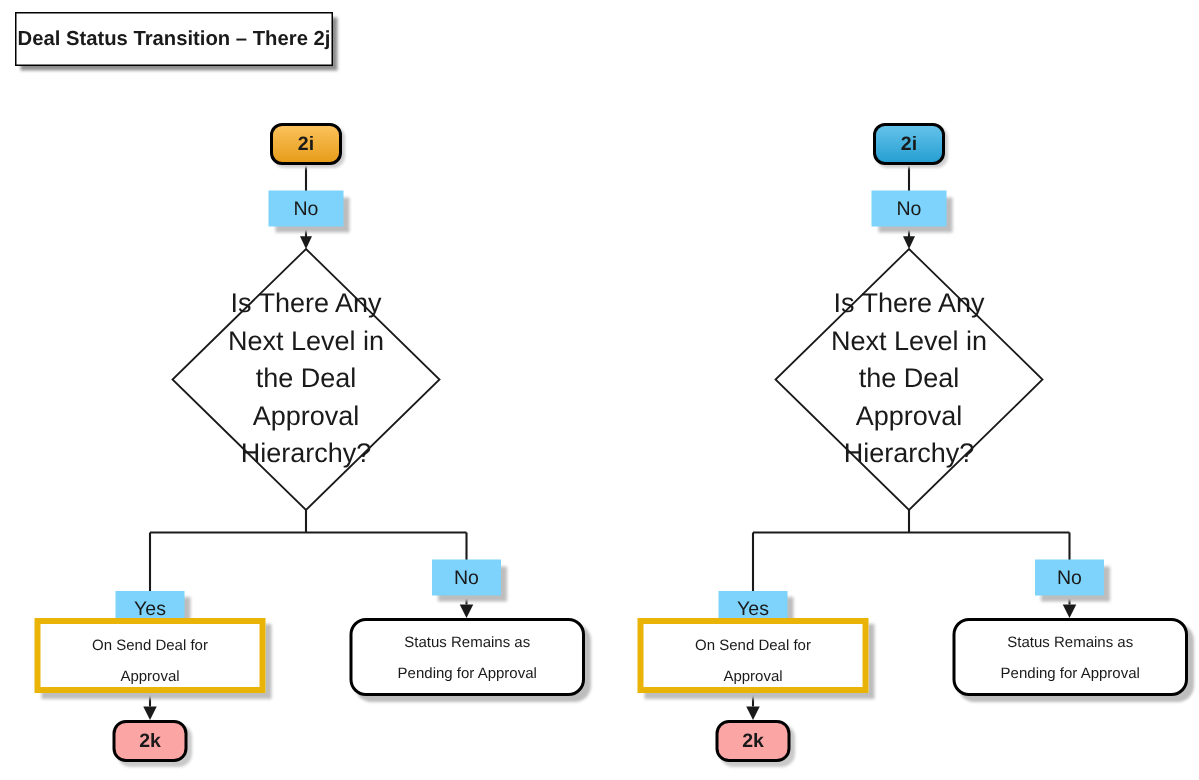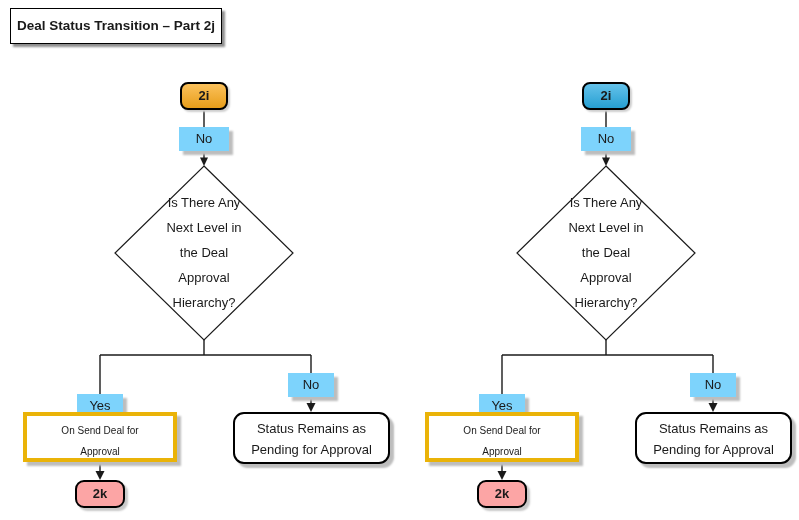--- a/index.html
+++ b/index.html
@@ -26,38 +26,38 @@
   }
   .edge-label{
     background:#7dd3fc;box-shadow:4px 4px 2px #bdbdbd;
     font-size:13px;line-height:24px;height:24px;
   }
   .lbl-top{left:179px;top:127px;width:50px;}
   .lbl-yes{left:77px;top:394px;width:46px;}
   .lbl-no{left:288px;top:373px;width:46px;}
   .diamond-text{
     left:139px;top:190px;width:130px;
-    font-size:13px;line-height:25px;
+    font-size:18px;line-height:25px;
   }
   .action-box{
     left:23px;top:412px;width:154px;height:50px;
     background:#fff;border:4px solid #eab308;box-shadow:4px 4px 2px #bdbdbd;
     font-size:10px;line-height:21px;padding-top:4px;
   }
   .next-node{
     left:75px;top:480px;width:50px;height:28px;
     background:#fca5a5;border:2px solid #000;border-radius:9px;
     font-weight:bold;font-size:13px;line-height:24px;
     box-shadow:3px 3px 2px #c9c9c9;
   }
   .result-box{
     left:233px;top:412px;width:157px;height:52px;
     background:#fff;border:2px solid #000;border-radius:11px;
     box-shadow:4px 4px 2px #bdbdbd;
-    font-size:13px;line-height:21px;padding-top:4px;
+    font-size:10px;line-height:21px;padding-top:4px;
   }
   .wire{stroke:#1a1a1a;stroke-width:1.4;fill:none;}
   .arrowhead{fill:#1a1a1a;stroke:none;}
   .diamond{fill:#ffffff;stroke:#1a1a1a;stroke-width:1.2;}
 </style>
 </head>
 <body>
 
 <div id="page">
 
@@ -83,21 +83,21 @@
       <line class="wire" x1="100" y1="355" x2="311" y2="355"></line>
       <line class="wire" x1="100" y1="355" x2="100" y2="403"></line>
       <polygon class="arrowhead" points="95.5,403 104.5,403 100,412"></polygon>
       <line class="wire" x1="311" y1="355" x2="311" y2="403"></line>
       <polygon class="arrowhead" points="306.5,403 315.5,403 311,412"></polygon>
       <line class="wire" x1="100" y1="462" x2="100" y2="471"></line>
       <polygon class="arrowhead" points="95.5,471 104.5,471 100,480"></polygon>
     </g>
   </svg>
 
-  <div class="title-box">Deal Status Transition – Part 2j</div>
+  <div class="title-box">Deal Status Transition – There 2j</div>
 
   <div class="chart left">
     <div class="node start-node" style="background-color: rgb(249, 169, 28);">2i</div>
     <div class="node edge-label lbl-top">No</div>
     <div class="node diamond-text">
       <div>Is There Any</div>
       <div>Next Level in</div>
       <div>the Deal</div>
       <div>Approval</div>
       <div>Hierarchy?</div>

